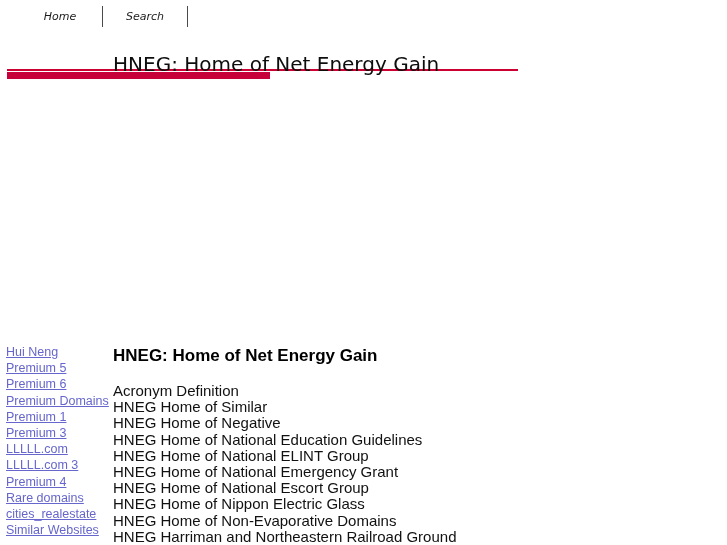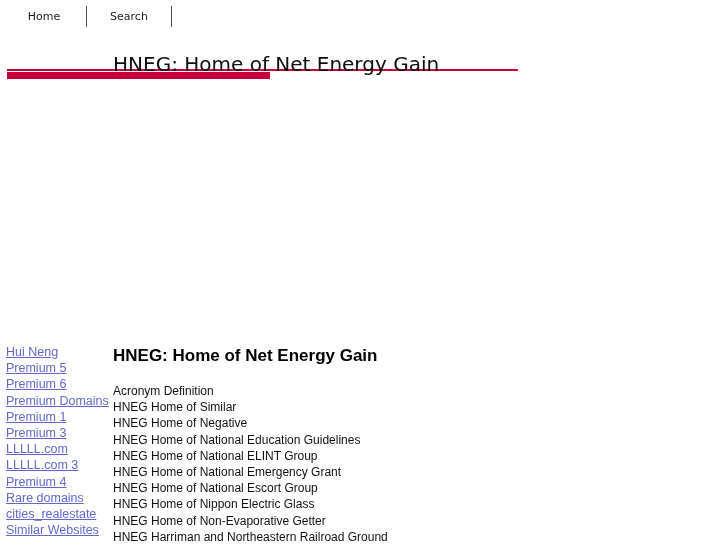--- a/index.html
+++ b/index.html
@@ -12,24 +12,25 @@
     width: 727px;
     height: 545px;
     overflow: hidden;
     font-family: "Liberation Sans", sans-serif;
     color: #000000;
   }
 
   
   .topnav {
     position: absolute;
-    left: 2px;
+    left: 18px;
     top: 6px;
     display: flex;
     height: 21px;
+    font-style: italic;
   }
   .nav-cell {
     width: 84px;
     height: 21px;
     display: flex;
     align-items: center;
     justify-content: center;
     border-right: 1px solid #4a4a4a;
     cursor: pointer;
   }
@@ -92,21 +93,21 @@
     left: 113px;
     top: 346px;
     font-size: 17px;
     font-weight: bold;
     white-space: nowrap;
   }
   .def-block {
     position: absolute;
     left: 113px;
     top: 383px;
-    font-size: 12px;
+    font-size: 15px;
     line-height: 16.2px;
     color: #111111;
   }
   .def-header { white-space: nowrap; }
   .def-row { white-space: nowrap; }
 </style>
 </head>
 <body>
 
 <div class="topnav">
@@ -166,16 +167,16 @@
 <div class="def-block">
   <div class="def-header">Acronym Definition</div>
   <div>
       <div class="def-row">HNEG Home of Similar</div>
       <div class="def-row">HNEG Home of Negative</div>
       <div class="def-row">HNEG Home of National Education Guidelines</div>
       <div class="def-row">HNEG Home of National ELINT Group</div>
       <div class="def-row">HNEG Home of National Emergency Grant</div>
       <div class="def-row">HNEG Home of National Escort Group</div>
       <div class="def-row">HNEG Home of Nippon Electric Glass</div>
-      <div class="def-row">HNEG Home of Non-Evaporative Getter</div>
+      <div class="def-row">HNEG Home of Non-Evaporative Domains</div>
       <div class="def-row">HNEG Harriman and Northeastern Railroad Ground</div>
     </div>
 </div>
 
 </body></html>

